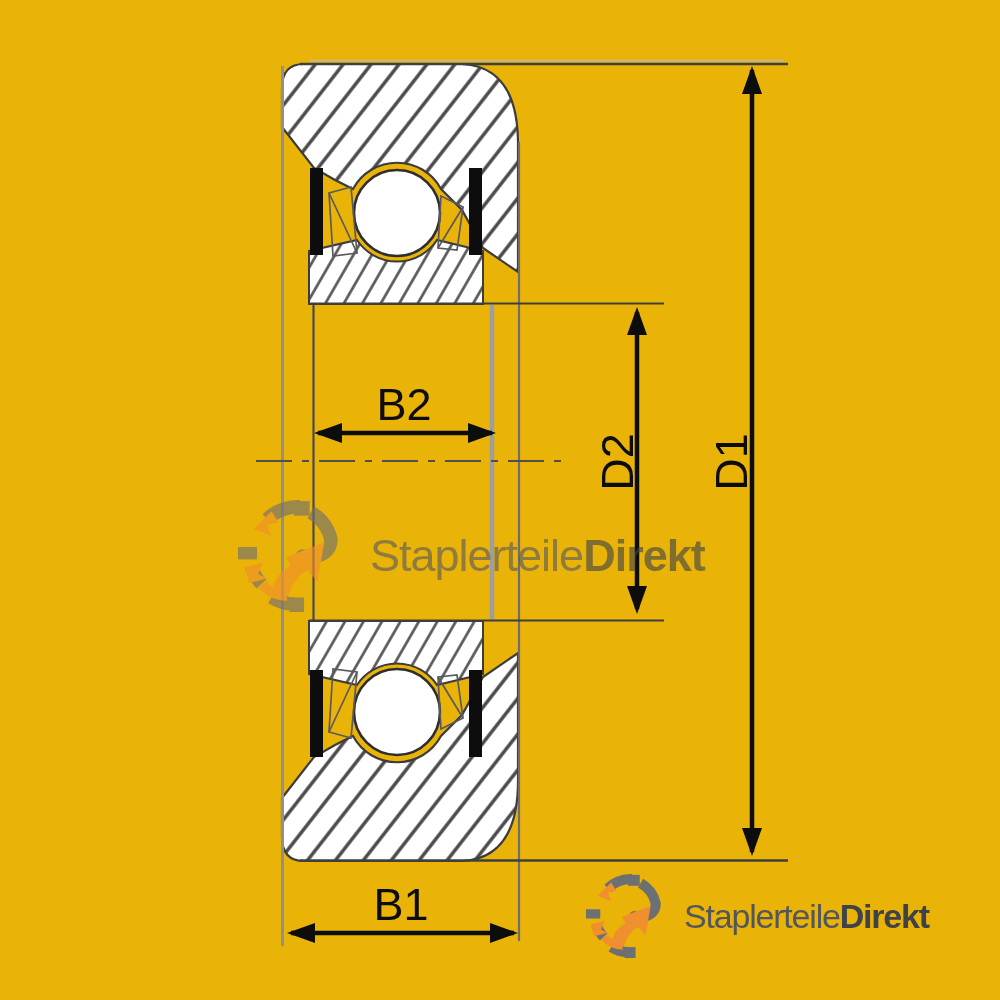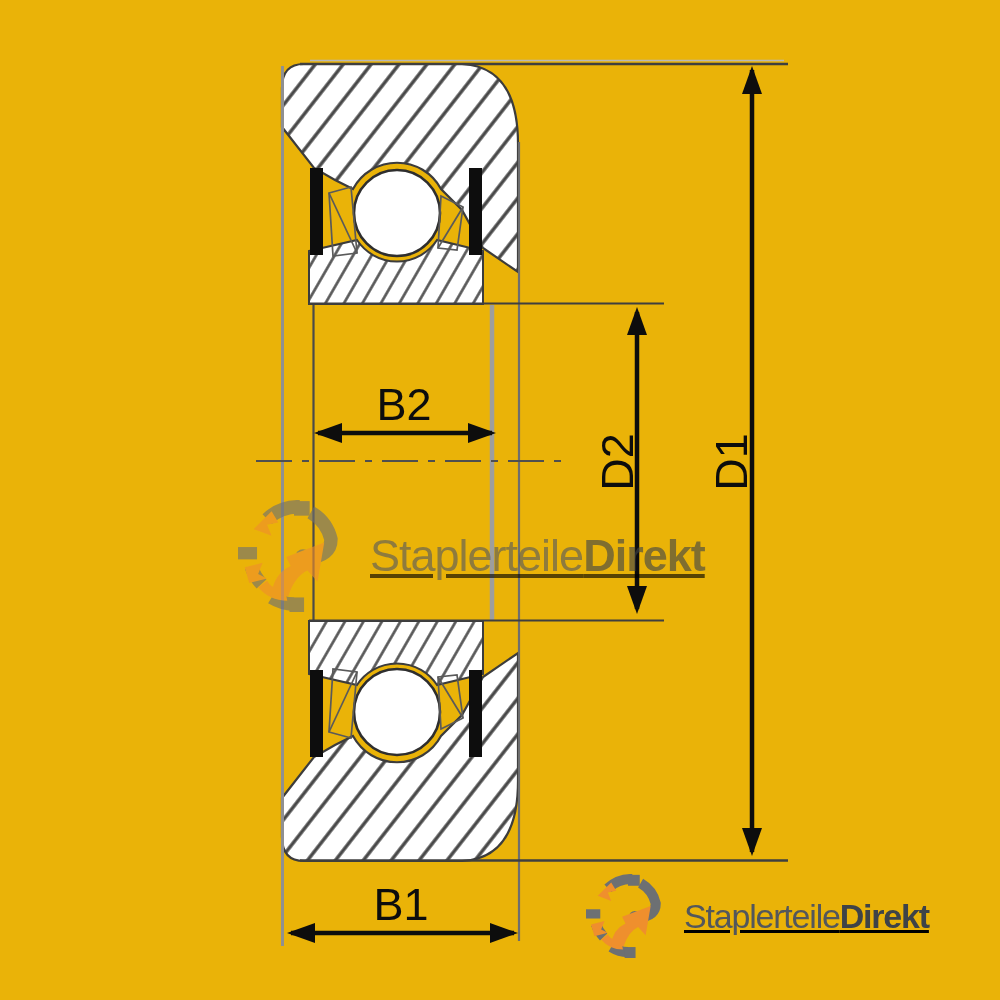--- a/index.html
+++ b/index.html
@@ -1,21 +1,21 @@
 <!DOCTYPE html>
 <html><head>
 <meta charset="utf-8">
 <style>
   html,body{margin:0;padding:0;background:#ffffff;}
   #page{position:relative;width:1000px;height:1000px;background:#eab308;overflow:hidden;
         font-family:"Liberation Sans",sans-serif;}
   #drawing{position:absolute;left:0;top:0;}
   .dim-label{font-family:"Liberation Sans",sans-serif;font-size:45px;font-weight:400;fill:#0d0d0d;}
   
-  .brand{position:absolute;display:flex;align-items:center;text-decoration:underline;}
+  .brand{position:absolute;display:flex;align-items:center;}
   .brand .mark{flex:0 0 auto;}
   .brand .wordmark{white-space:nowrap;letter-spacing:-1px;}
   .brand .wordmark .reg{font-weight:400;}
   .brand .wordmark .bold{font-weight:700;}
   #center-watermark{left:238px;top:500px;opacity:0.62;}
   #center-watermark .mark{width:112px;height:112px;margin-right:20px;}
   #center-watermark .wordmark{font-size:45px;}
   #center-watermark .reg{color:#56595e;}
   #center-watermark .bold{color:#404448;}
   #footer-logo{left:586px;top:874px;}

